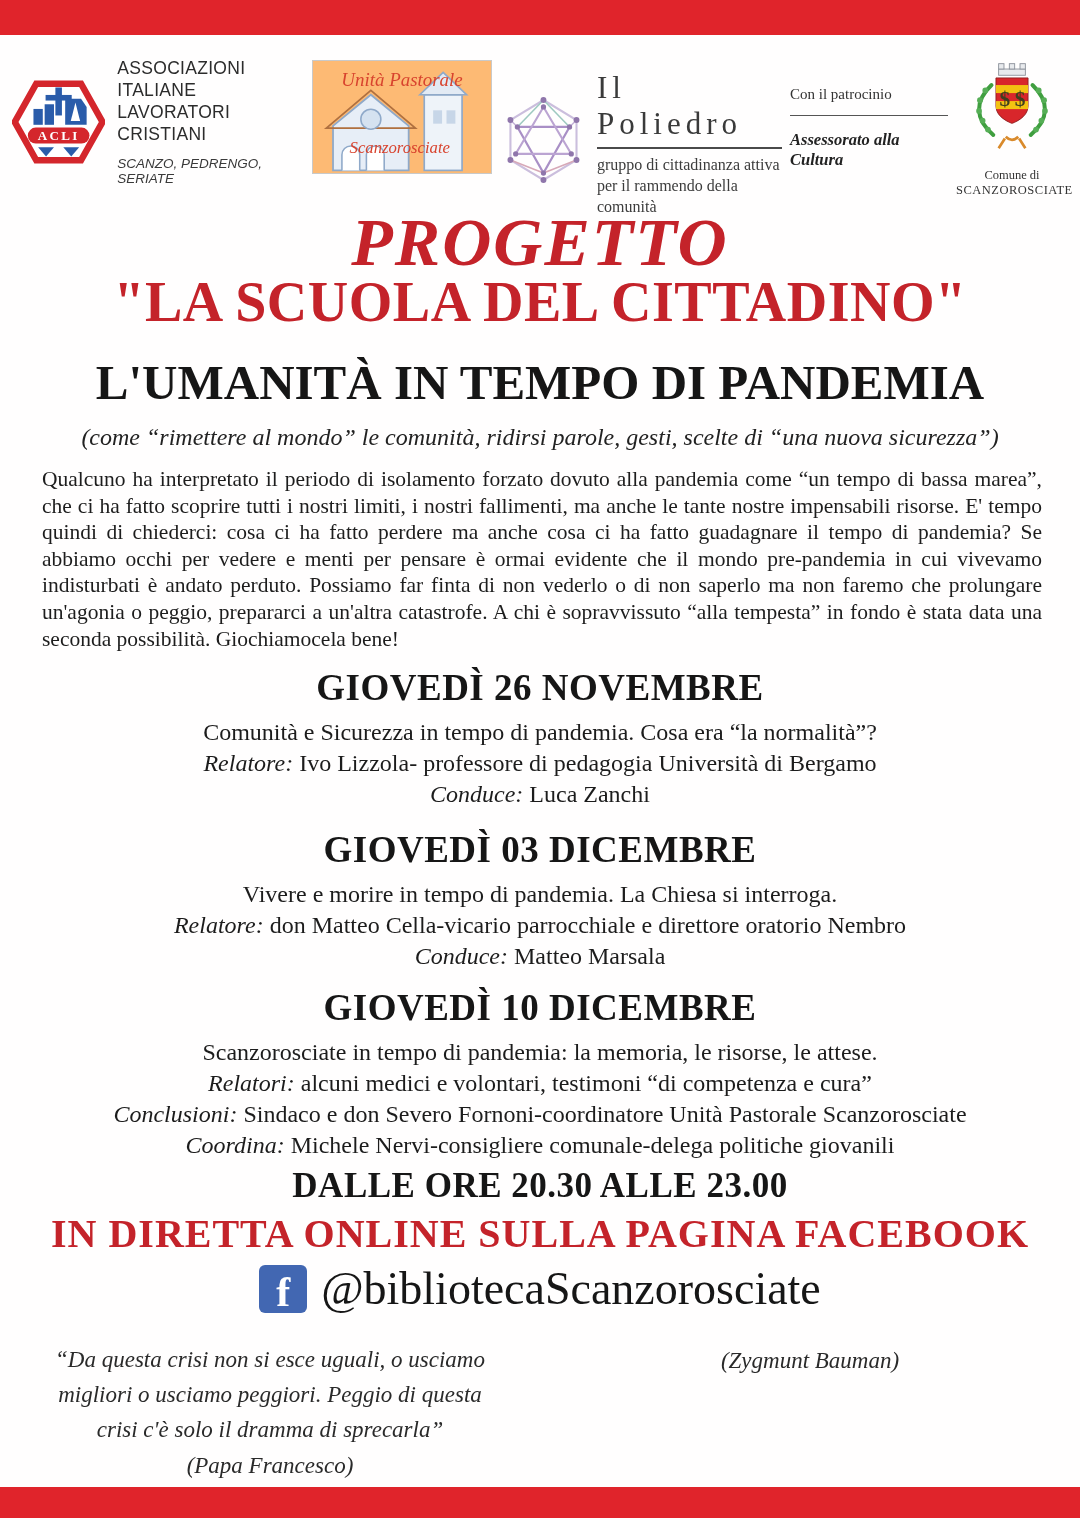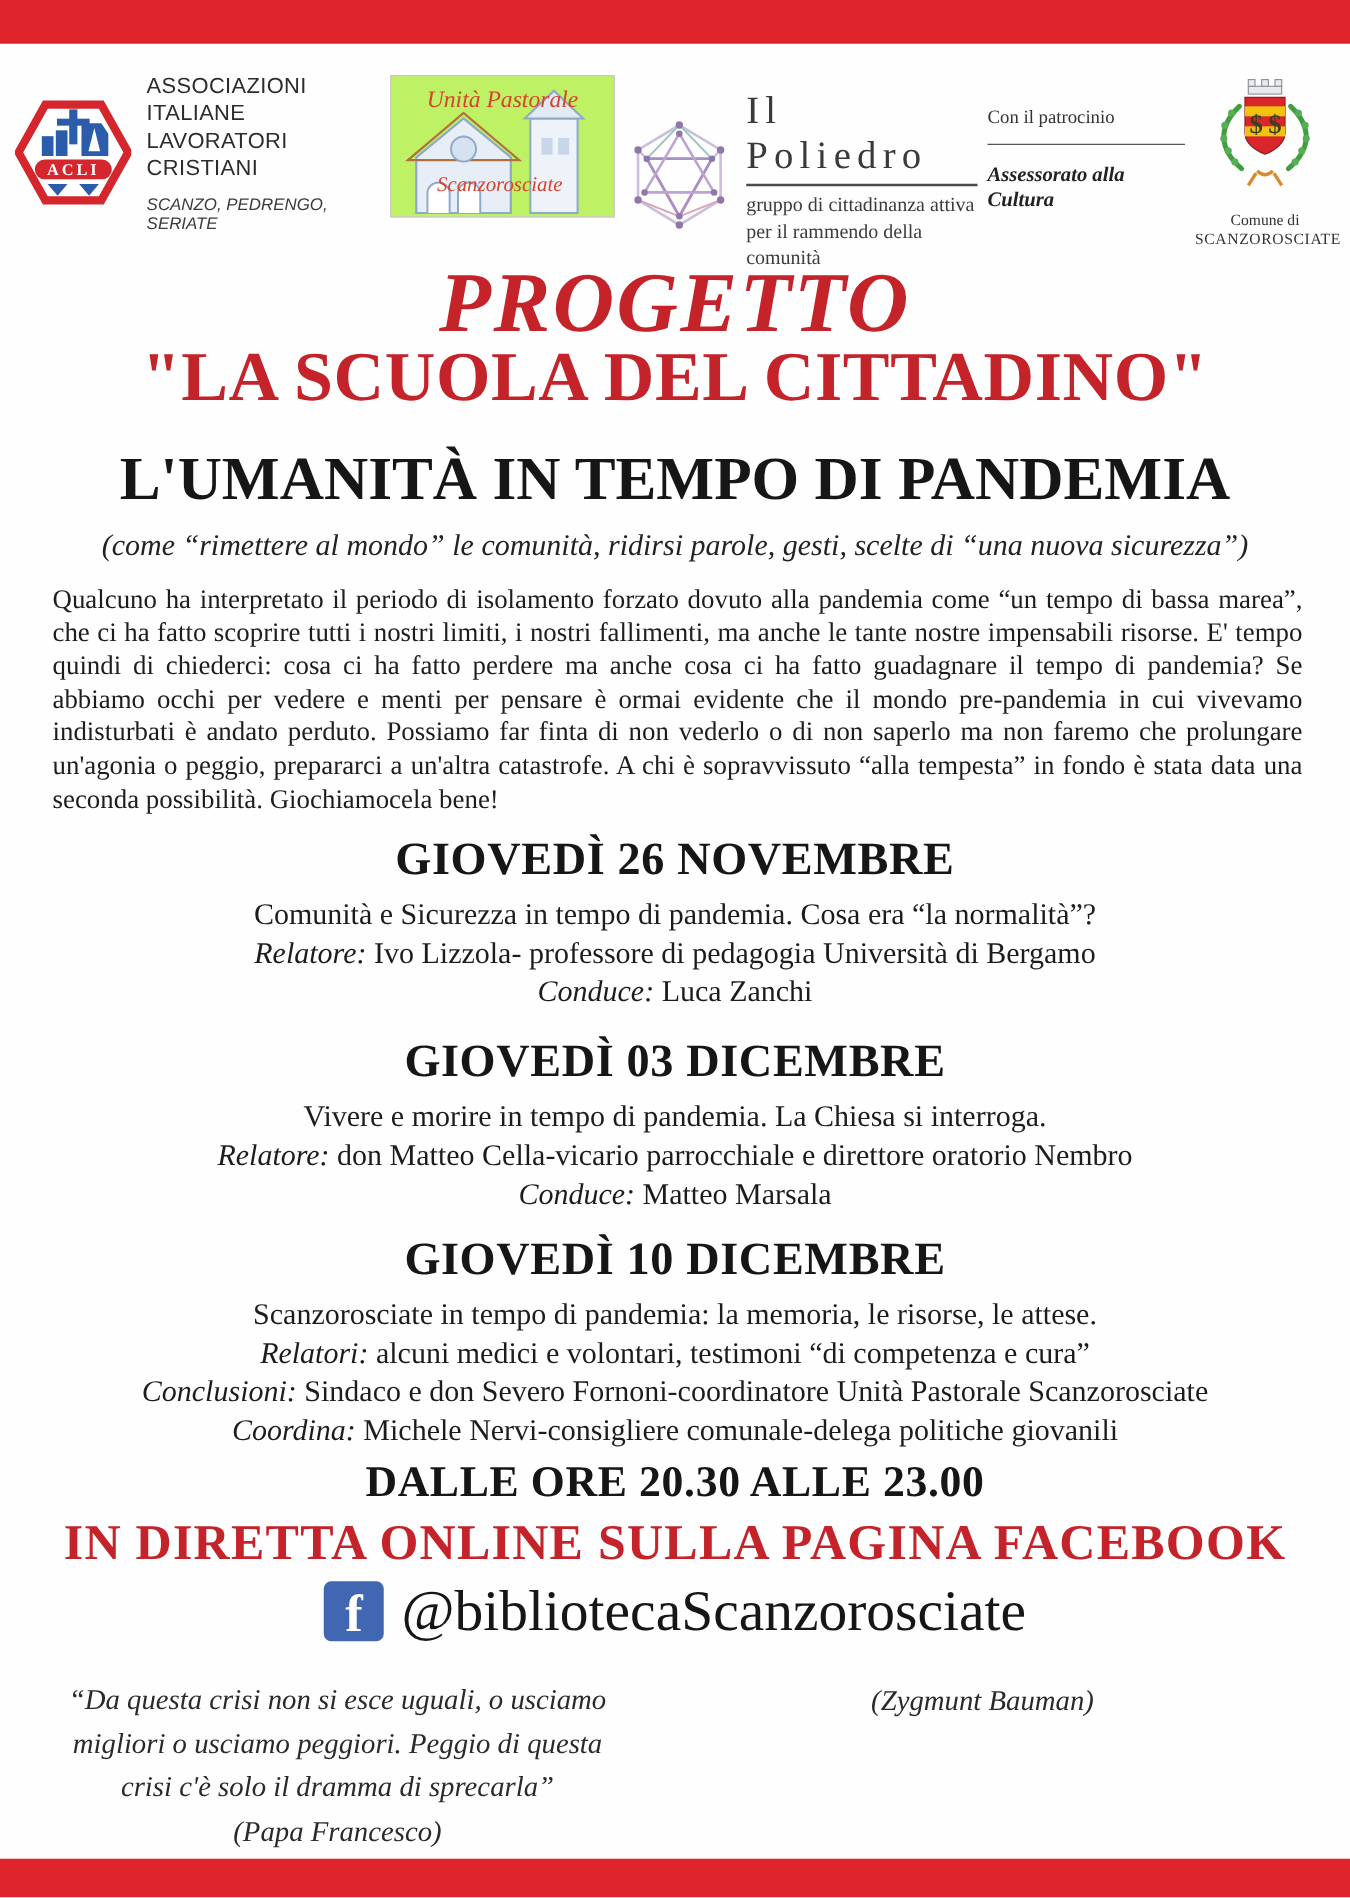--- a/index.html
+++ b/index.html
@@ -22,21 +22,21 @@
     position: absolute; top: 58px; left: 12px; right: 12px;
     display: flex; justify-content: space-between; align-items: flex-start;
   }
   .acli-block { display: flex; gap: 12px; align-items: center; width: 292px; }
   .acli-text { font-family: "Liberation Sans", sans-serif; color: #2c2c2c; }
   .acli-name { font-size: 17.5px; line-height: 1.25; letter-spacing: 0.3px; }
   .acli-sub { font-size: 13.5px; font-style: italic; margin-top: 10px; color: #3a3a3a; }
 
   .up-block {
     width: 180px; height: 114px; margin-top: 2px;
-    border: 1px solid #c9c9c9; background: #bef264; position: relative;
+    border: 1px solid #c9c9c9; background: #fdba74; position: relative;
   }
 
   .poliedro-block { display: flex; gap: 10px; width: 282px; margin-top: 4px; align-items: center; }
   .poliedro-text { padding-top: 8px; }
   .poliedro-title {
     font-size: 31px; color: #3a3a3a; letter-spacing: 5px;
     border-bottom: 2px solid #4a4a4a; padding-bottom: 5px; display: inline-block;
   }
   .poliedro-sub { font-size: 16px; color: #3c3c3c; line-height: 1.3; margin-top: 6px; }
 
@@ -79,21 +79,21 @@
   }
   .fb-icon {
     width: 48px; height: 48px; background: #4267b2; border-radius: 6px;
     color: #ffffff; font-size: 42px; font-weight: bold;
     display: flex; align-items: flex-end; justify-content: center;
     line-height: 0.95; overflow: hidden;
   }
   .fb-handle { font-size: 46px; color: #161616; }
 
   .quotes {
-    position: absolute; top: 1342px; left: 55px; right: 64px;
+    position: absolute; top: 1342px; left: 55px; right: 40px;
     display: flex; justify-content: space-between;
   }
   .quote { font-style: italic; font-size: 23px; line-height: 35px; text-align: center; color: #2a2a2a; }
   .quote-left { width: 430px; }
   .quote-right { width: 460px; }
   .quote-author { margin-top: 1px; }
 
   svg text { font-family: "Liberation Serif", serif; }
 </style>
 </head>

